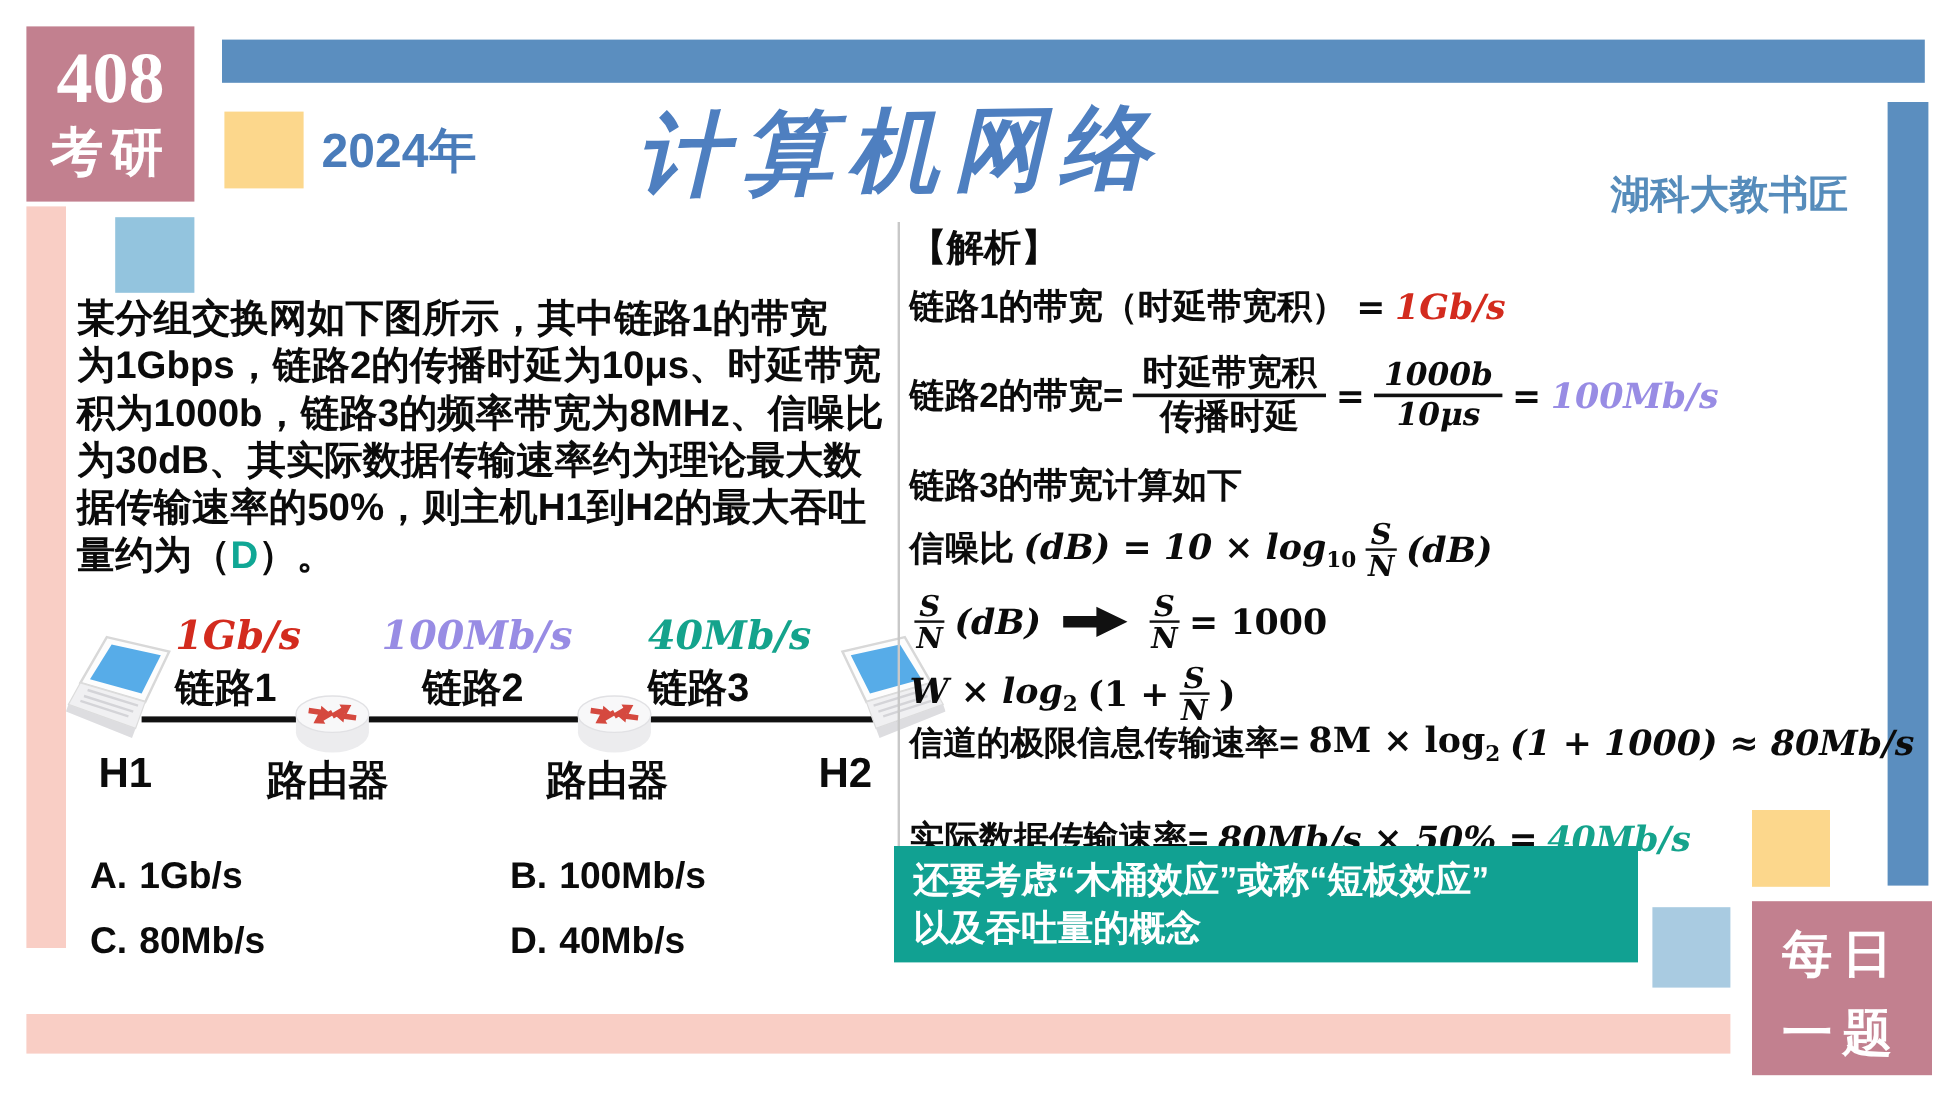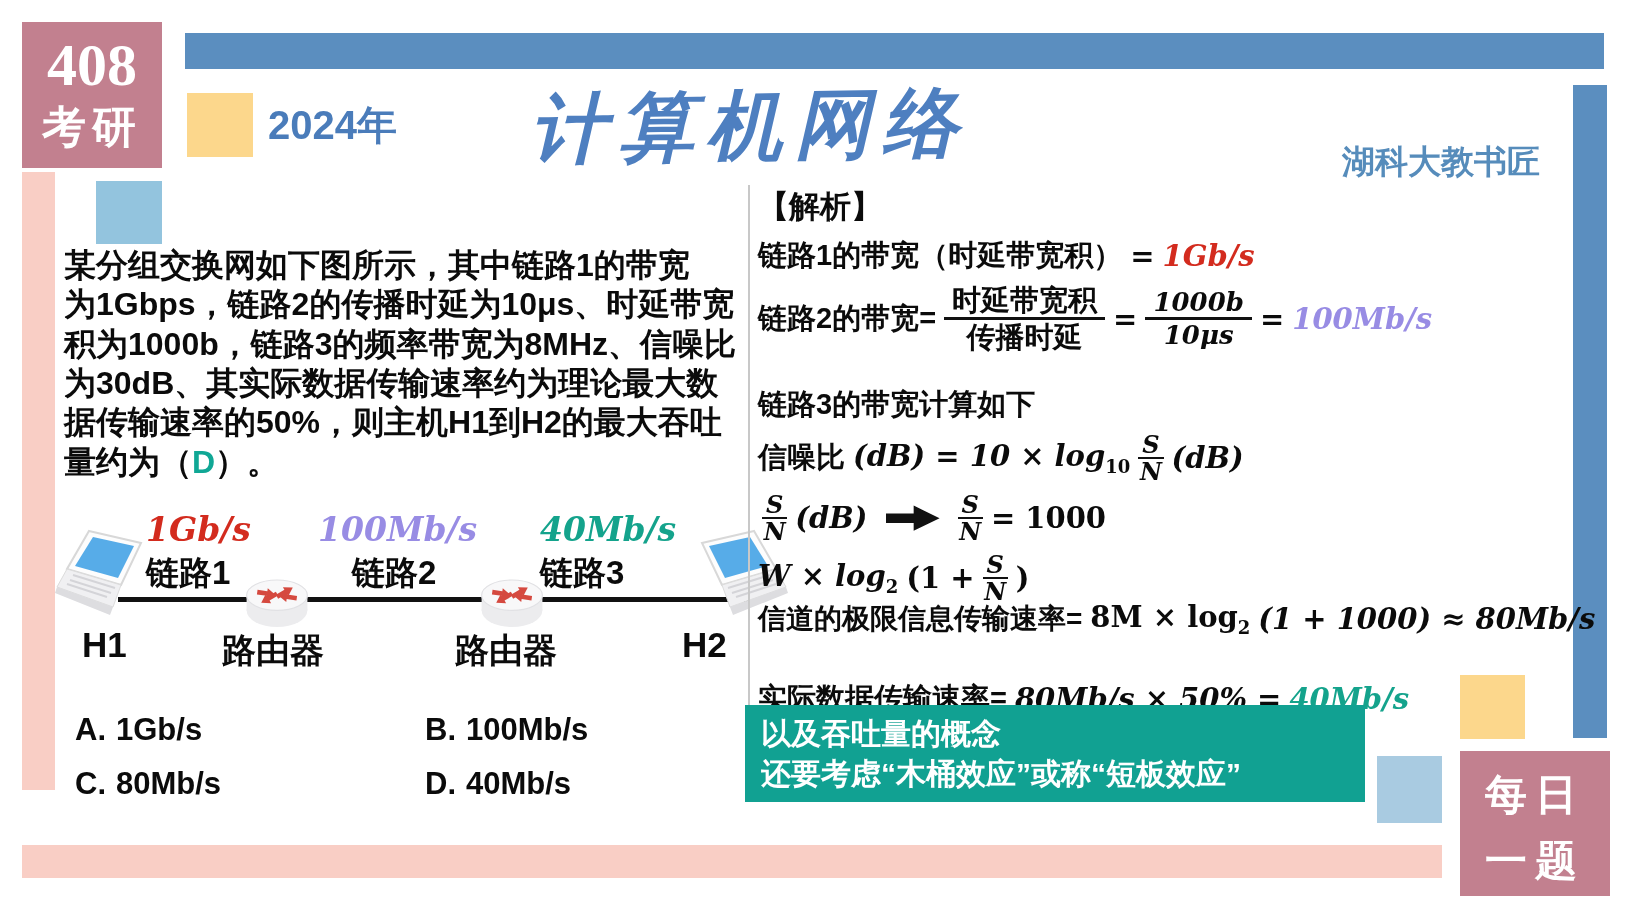--- a/index.html
+++ b/index.html
@@ -70,21 +70,21 @@
   .opt-b { left:425px; top:712px; }
   .opt-c { left:75px;  top:766px; }
   .opt-d { left:425px; top:766px; }
   .option .olabel { margin-right:10px; }
 
   
   .divider { left:748px; top:185px; width:2px; height:612px; background:#c8c8c8; }
   .analysis-heading { left:758px; top:186px; font-size:31px; font-weight:bold; }
   .a-line { font-size:29px; font-weight:bold; white-space:nowrap; display:flex; align-items:center; gap:8px; }
   .a1 { left:758px; top:236px; }
-  .a2 { left:758px; top:283px;text-align:center; }
+  .a2 { left:758px; top:294px;text-align:center; }
   .a3 { left:758px; top:385px; }
   .a4 { left:758px; top:432px; }
   .a5 { left:762px; top:492px; }
   .a6 { left:758px; top:552px; }
   .a7 { left:758px; top:600px; }
   .a8 { left:758px; top:647px;margin-top:32px; }
   .a6 .zh, .a7 .zh { font-size:28px; }
   .math { font-family:"DejaVu Serif", serif; font-weight:bold; }
   .mi { font-style:italic; }
   .math-red    { color:#d32b1e; }
@@ -258,22 +258,22 @@
     <span class="math mi">(1 + 1000) ≈ 80Mb/s</span>
   </div>
 
   <div class="abs a-line a8">
     <span>实际数据传输速率=</span>
     <span class="math mi">80Mb/s × 50% =</span>
     <span class="math mi math-teal">40Mb/s</span>
   </div>
 
   <div class="abs note-box">
+    <div>还要考虑“木桶效应”或称“短板效应”</div>
     <div>以及吞吐量的概念</div>
-    <div>还要考虑“木桶效应”或称“短板效应”</div>
   </div>
 
   <div class="abs daily-box">
     <div class="daily-line l1">每日</div>
     <div class="daily-line l2">一题</div>
   </div>
 
 </div>
 
 </body></html>

